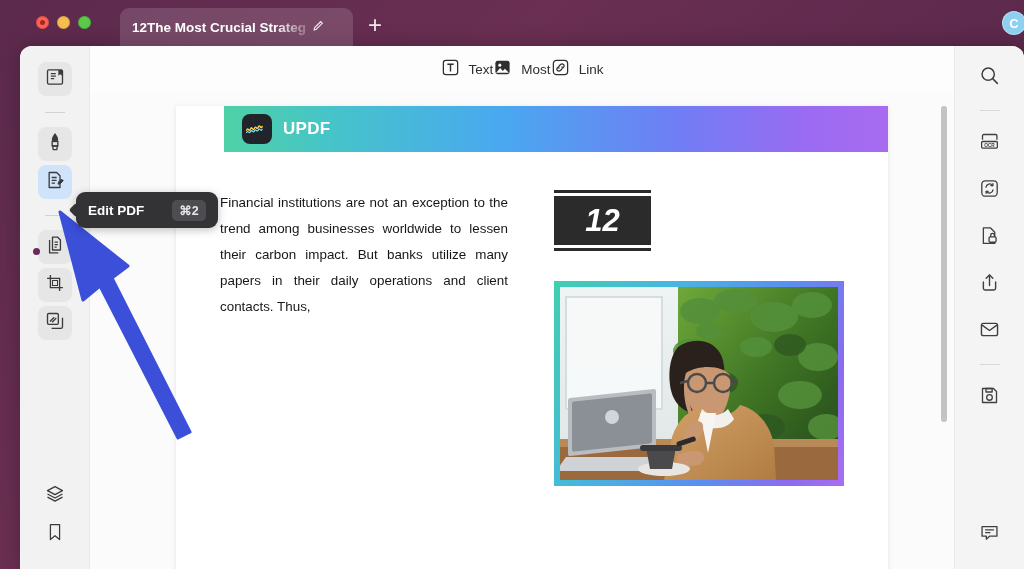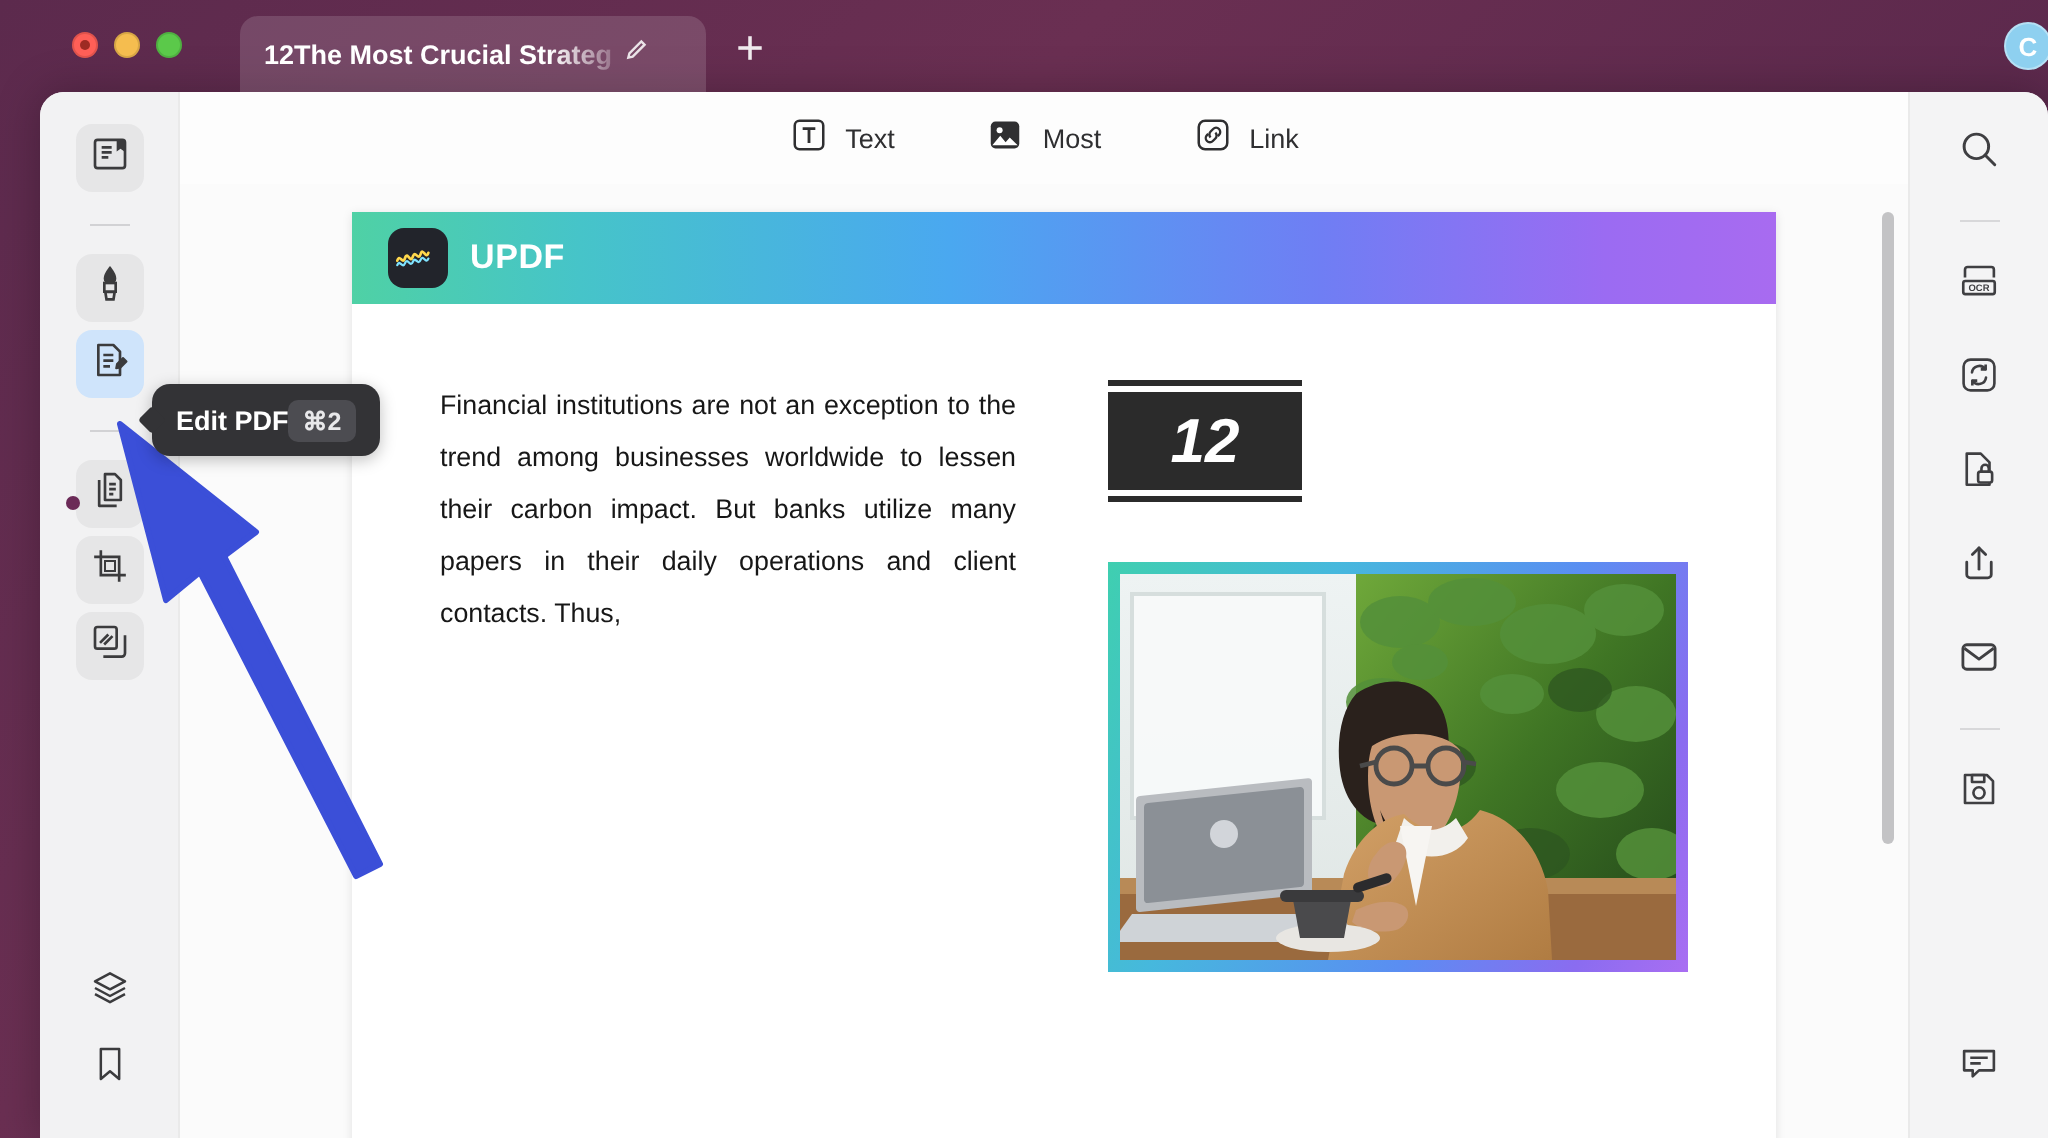--- a/index.html
+++ b/index.html
@@ -112,42 +112,42 @@
     width: 34px; height: 34px; border-radius: 8px;
     display: flex; align-items: center; justify-content: center;
     color: #3f3f42; margin-bottom: 13px;
   }
   .rrail-sep { width: 20px; height: 1px; background: #d8d8da; margin: 3px 0 15px; }
 
   
   #toolbar {
     position: absolute; left: 70px; top: 0; right: 70px; height: 46px;
     background: #fdfdfd;
-    display: flex; align-items: center; justify-content: center; gap: 46px;
+    display: flex; align-items: center; justify-content: center; 
   }
   .tool-item {
     display: flex; align-items: center; gap: 9px;
     color: #2f2f31; font-size: 13.5px; font-weight: 500;
   }
 
   
   #doc-area {
     position: absolute; left: 70px; top: 46px; right: 70px; bottom: 0;
     background: #fbfbfb; overflow: hidden;
   }
   #page {
     position: absolute; left: 86px; top: 14px;
     width: 712px; height: 520px;
     background: #ffffff;
     box-shadow: 0 1px 5px rgba(0,0,0,.10);
   }
   #banner {
     height: 46px;
     background: linear-gradient(90deg,#4fd1a5 0%,#46c4c9 16%,#4aa8f0 42%,#6f7ef4 68%,#9b6bf2 88%,#a86bf0 100%);
-    display: flex; align-items: center; padding-left: 18px; gap: 11px;
+    display: flex; align-items: center; padding-left: 18px; gap: 11px; margin-left: 48px;
   }
   #updf-logo {
     width: 30px; height: 30px; border-radius: 8px; background: #22242b;
     display: flex; align-items: center; justify-content: center;
   }
   #updf-name { color: #fff; font-size: 17px; font-weight: 700; letter-spacing: .3px; }
 
   #columns { display: flex; padding: 38px 44px 0 44px; gap: 46px; }
   .col { width: 290px; }
 
@@ -188,21 +188,21 @@
     position: absolute; top: 4px; left: 1px;
     width: 6px; height: 316px; border-radius: 3px;
     background: #c3c3c5;
   }
 
   
   #tooltip {
     position: absolute; left: 76px; top: 192px;
     height: 36px; padding: 0 12px;
     background: #333336; border-radius: 9px;
-    display: flex; align-items: center; gap: 0;
+    display: flex; align-items: center; gap: 28px;
     z-index: 40;
     box-shadow: 0 2px 8px rgba(0,0,0,.25);
   }
   #tooltip::before {
     content:""; position:absolute; left:-5px; top:13px;
     width:10px; height:10px; background:#333336; transform: rotate(45deg);
     border-radius: 2px;
   }
   #tooltip-label { color:#fff; font-size: 13.5px; font-weight: 600; }
   #tooltip-shortcut {

